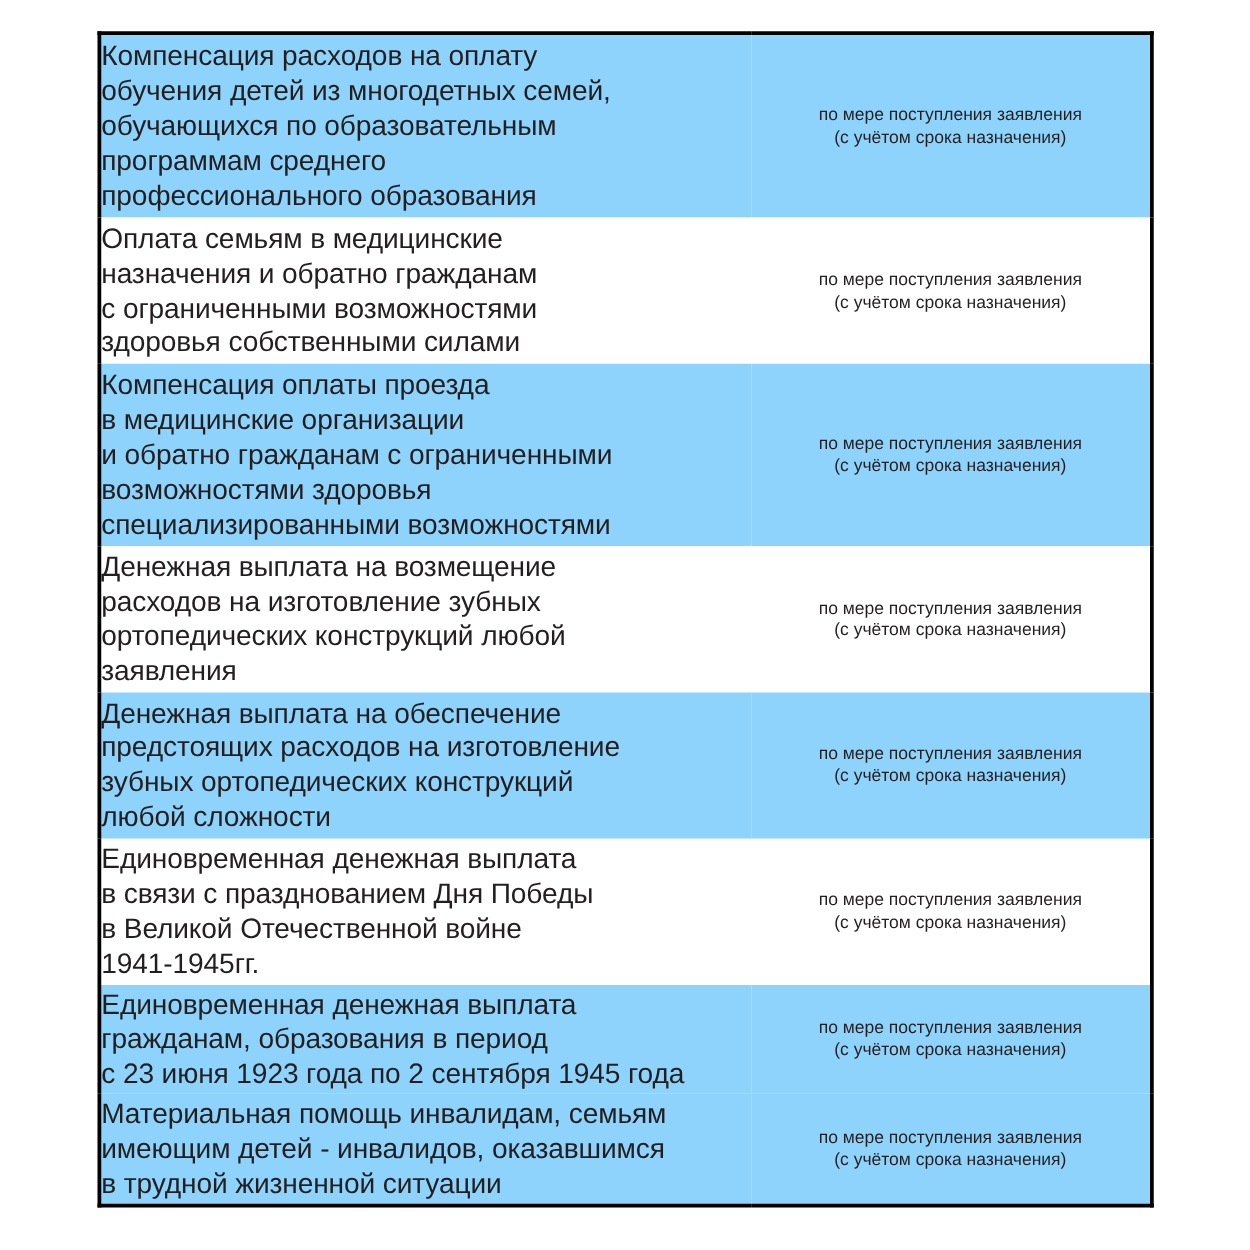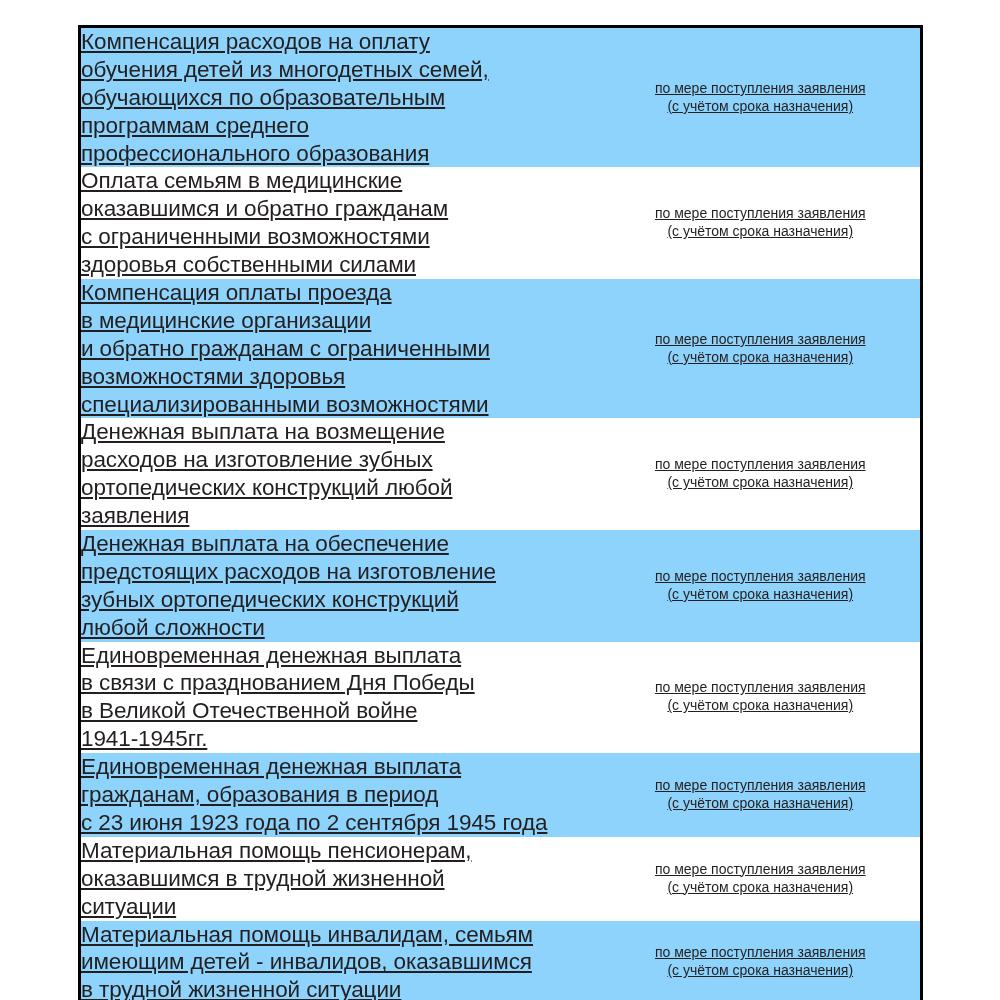--- a/index.html
+++ b/index.html
@@ -56,21 +56,21 @@
     padding: 6px 10px;
     font-size: 14px;
     line-height: 1.28;
     color: #231f20;
     text-align: center;
   }
 
   tr.row-blue td { background: #8ed3fb; }
   tr.row-white td { background: #ffffff; }
 
-  .cell-line { display: block; white-space: pre; text-decoration: underline; }
+  .cell-line { display: block; white-space: pre; }
 </style>
 </head>
 <body>
 
 <div id="page">
   <table id="benefits-table">
     <colgroup>
       <col class="col-service">
       <col class="col-term">
     </colgroup>
@@ -84,21 +84,21 @@
             <span class="cell-line">профессионального образования</span>
           </td>
           <td class="term-cell">
             <span class="cell-line">по мере поступления заявления</span>
             <span class="cell-line">(с учётом срока назначения)</span>
           </td>
         </tr>
         <tr class="row-white">
           <td class="service-cell">
             <span class="cell-line">Оплата семьям в медицинские</span>
-            <span class="cell-line">оказавшимся и обратно гражданам</span>
+            <span class="cell-line">назначения и обратно гражданам</span>
             <span class="cell-line">с ограниченными возможностями</span>
             <span class="cell-line">здоровья собственными силами</span>
           </td>
           <td class="term-cell">
             <span class="cell-line">по мере поступления заявления</span>
             <span class="cell-line">(с учётом срока назначения)</span>
           </td>
         </tr>
         <tr class="row-blue">
           <td class="service-cell">
@@ -153,31 +153,20 @@
           <td class="service-cell">
             <span class="cell-line">Единовременная денежная выплата</span>
             <span class="cell-line">гражданам, образования в период</span>
             <span class="cell-line">с 23 июня 1923 года по 2 сентября 1945 года</span>
           </td>
           <td class="term-cell">
             <span class="cell-line">по мере поступления заявления</span>
             <span class="cell-line">(с учётом срока назначения)</span>
           </td>
         </tr>
-        <tr class="row-white">
-          <td class="service-cell">
-            <span class="cell-line">Материальная помощь пенсионерам,</span>
-            <span class="cell-line">оказавшимся в трудной жизненной</span>
-            <span class="cell-line">ситуации</span>
-          </td>
-          <td class="term-cell">
-            <span class="cell-line">по мере поступления заявления</span>
-            <span class="cell-line">(с учётом срока назначения)</span>
-          </td>
-        </tr>
         <tr class="row-blue">
           <td class="service-cell">
             <span class="cell-line">Материальная помощь инвалидам, семьям</span>
             <span class="cell-line">имеющим детей - инвалидов, оказавшимся</span>
             <span class="cell-line">в трудной жизненной ситуации</span>
           </td>
           <td class="term-cell">
             <span class="cell-line">по мере поступления заявления</span>
             <span class="cell-line">(с учётом срока назначения)</span>
           </td>

